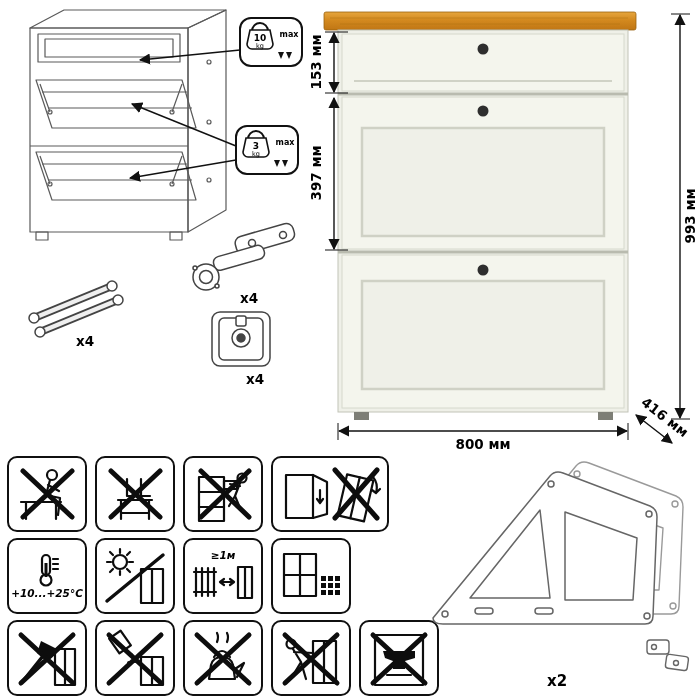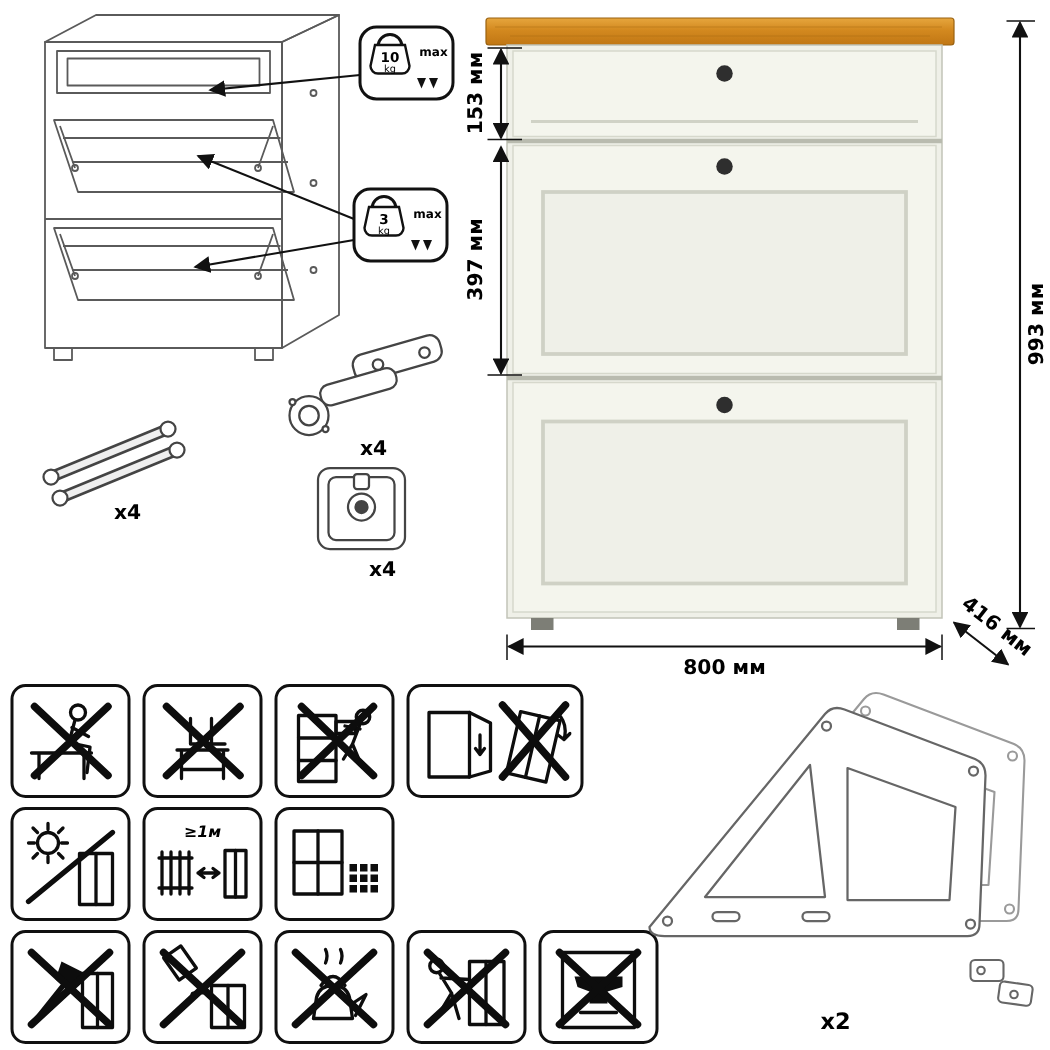--- a/index.html
+++ b/index.html
@@ -222,20 +222,29 @@
               <path d="M76,12 V54"></path>
             </g>
           <path d="M92,10 q8,7 5,18 M97,28 l-4,-3 M97,28 l4,-4"></path>
           <path class="x" d="M56,5 L98,53 M98,5 L56,53"></path>
         </svg>
       </div>
     </div>
 
     <div class="irow">
       <div class="cell">
+        <svg class="pic" width="46" height="34" viewBox="0 0 46 34">
+          <rect x="18" y="2" width="8" height="20" rx="4"></rect>
+          <circle cx="22" cy="27" r="5.5"></circle>
+          <path class="f" d="M20.5,10 h3 v14 h-3 z"></path>
+          <path d="M29,6 h5 M29,11 h5 M29,16 h5"></path>
+        </svg>
+        <div class="cap small">+10...+25°С</div>
+      </div>
+      <div class="cell">
         <svg class="pic" width="64" height="58" viewBox="0 0 64 58">
           <circle cx="17" cy="15" r="7"></circle>
           <path d="M17,2 v4 M17,24 v4 M4,15 h4 M26,15 h4 M7,5 l3,3 M24,22 l3,3 M27,5 l-3,3 M10,22 l-3,3"></path>
           <rect x="38" y="22" width="22" height="34"></rect>
           <path d="M49,22 V56"></path>
           <path class="slash" d="M4,54 L60,8"></path>
         </svg>
       </div>
       <div class="cell">
         <div class="cap small">≥1м</div>

